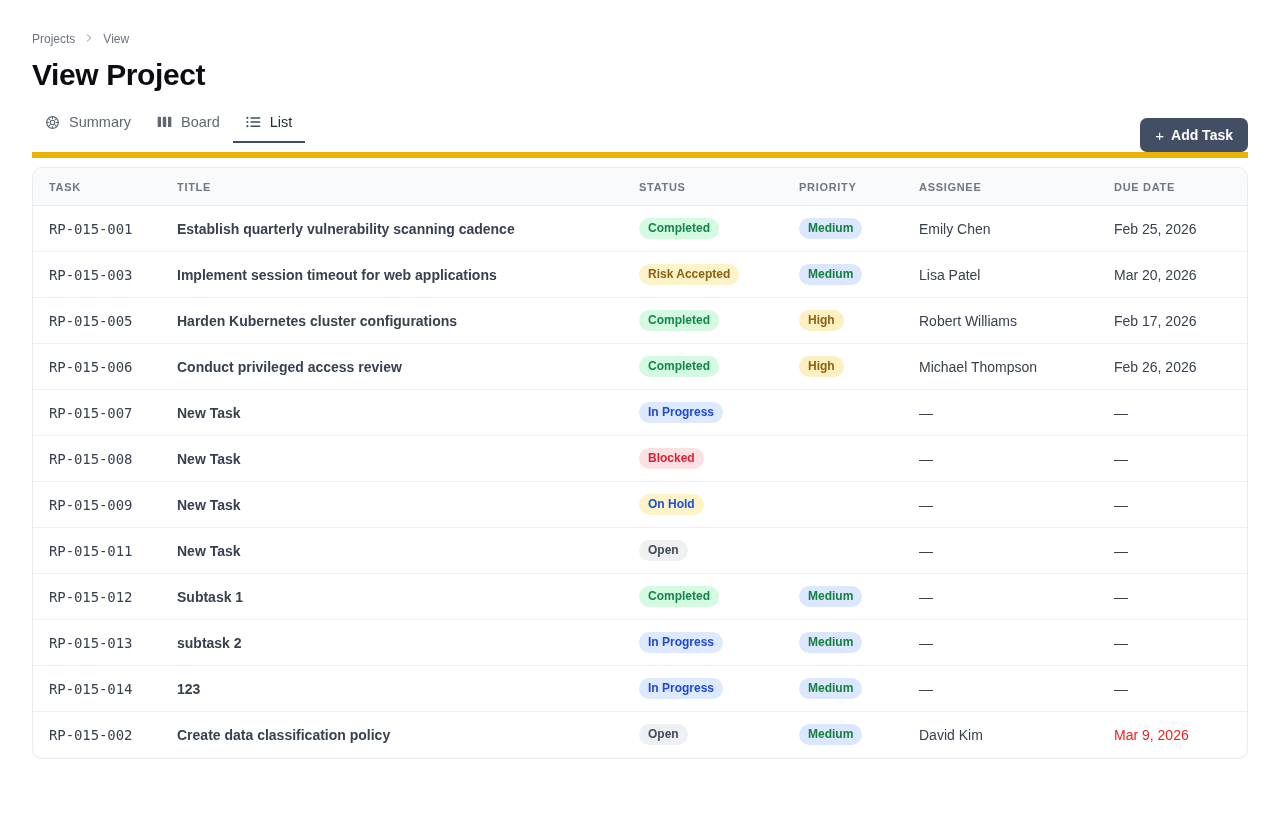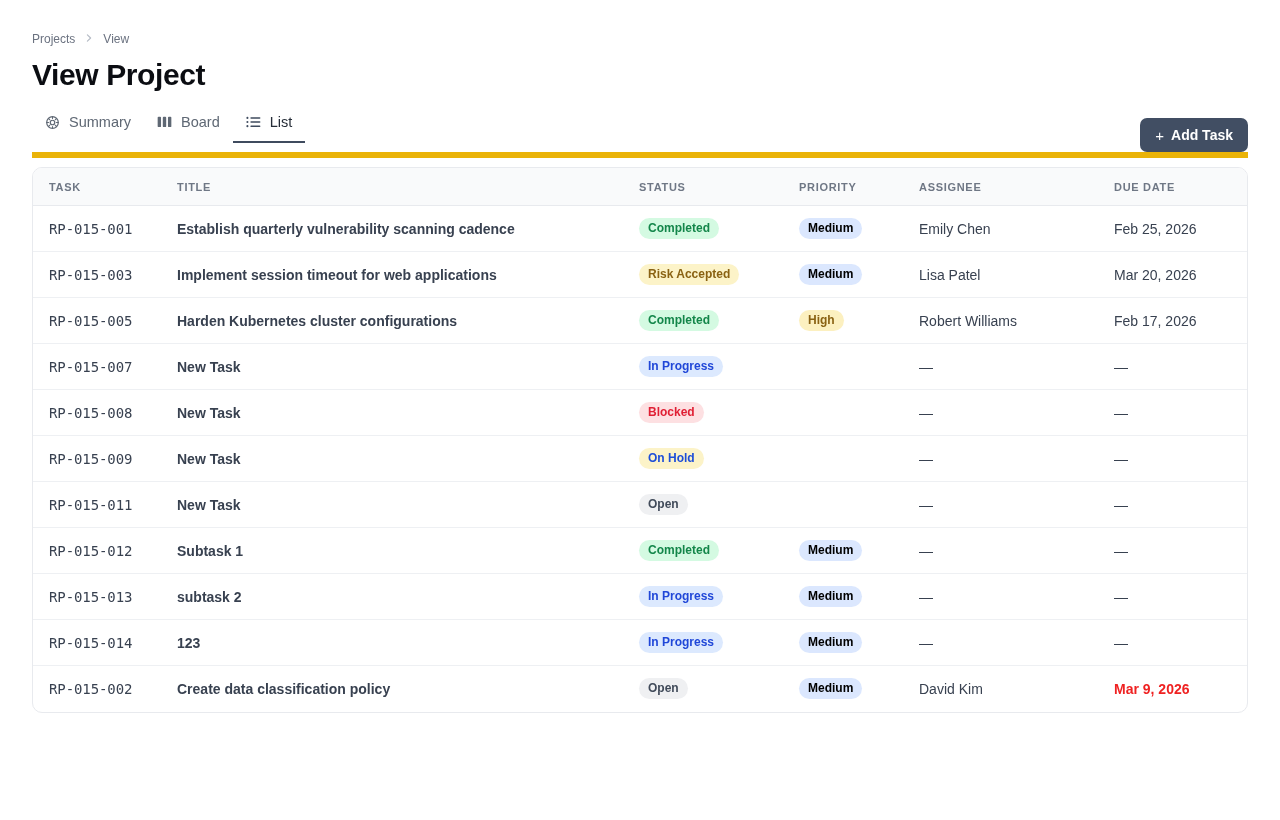--- a/index.html
+++ b/index.html
@@ -127,41 +127,41 @@
     color: #828b99;
     letter-spacing: -0.1px;
   }
   td.cell-title {
     font-size: 14px;
     font-weight: bold;
     color: #1b2230;
   }
   td.cell-assign { font-size: 14px; color: #3c4552; }
   td.cell-due    { font-size: 14px; color: #3c4552; }
-  td.cell-due.overdue { color: #ef2222; font-weight: bold; }
+  td.cell-due.overdue { color: #ef2222; font-weight: normal; }
   .dash-assign { color: #4a5costa; }
   .dash-assign { color: #4b5563; }
   .dash-due { color: #aeb4bd; }
 
   .badge {
     display: inline-block;
     padding: 3px 9px 4px 9px;
     border-radius: 11px;
     font-size: 12px;
     font-weight: bold;
     line-height: 1.2;
     white-space: nowrap;
   }
   .badge-completed     { background: #d4fae2; color: #13864a; }
   .badge-risk-accepted { background: #fcf3c8; color: #8a6213; }
   .badge-in-progress   { background: #dce9fe; color: #2047d8; }
   .badge-blocked       { background: #fde0e2; color: #e01f34; }
   .badge-on-hold       { background: #fcf3c8; color: #1d4ed8; }
   .badge-open          { background: #eff0f2; color: #414b5a; }
-  .badge-medium        { background: #dbe7fe; color: #000000; }
+  .badge-medium        { background: #dbe7fe; color: #15803d; }
   .badge-high          { background: #fcf0c0; color: #8a6213; }
 
   .hdr-pad { padding-left: 16px !important; }
 </style>
 </head>
 <body>
 
 <div class="page">
 
   <nav class="breadcrumb">
@@ -256,20 +256,28 @@
           </tr>
           <tr>
             <td class="cell-task">RP-015-005</td>
             <td class="cell-title">Harden Kubernetes cluster configurations</td>
             <td><span class="badge badge-completed">Completed</span></td>
             <td><span class="badge badge-high">High</span></td>
             <td class="cell-assign">Robert Williams</td>
             <td class="cell-due">Feb 17, 2026</td>
           </tr>
           <tr>
+            <td class="cell-task">RP-015-006</td>
+            <td class="cell-title">Conduct privileged access review</td>
+            <td><span class="badge badge-completed">Completed</span></td>
+            <td><span class="badge badge-high">High</span></td>
+            <td class="cell-assign">Michael Thompson</td>
+            <td class="cell-due">Feb 26, 2026</td>
+          </tr>
+          <tr>
             <td class="cell-task">RP-015-007</td>
             <td class="cell-title">New Task</td>
             <td><span class="badge badge-in-progress">In Progress</span></td>
             <td></td>
             <td class="cell-assign dash-assign">—</td>
             <td class="cell-due dash-due">—</td>
           </tr>
           <tr>
             <td class="cell-task">RP-015-008</td>
             <td class="cell-title">New Task</td>

